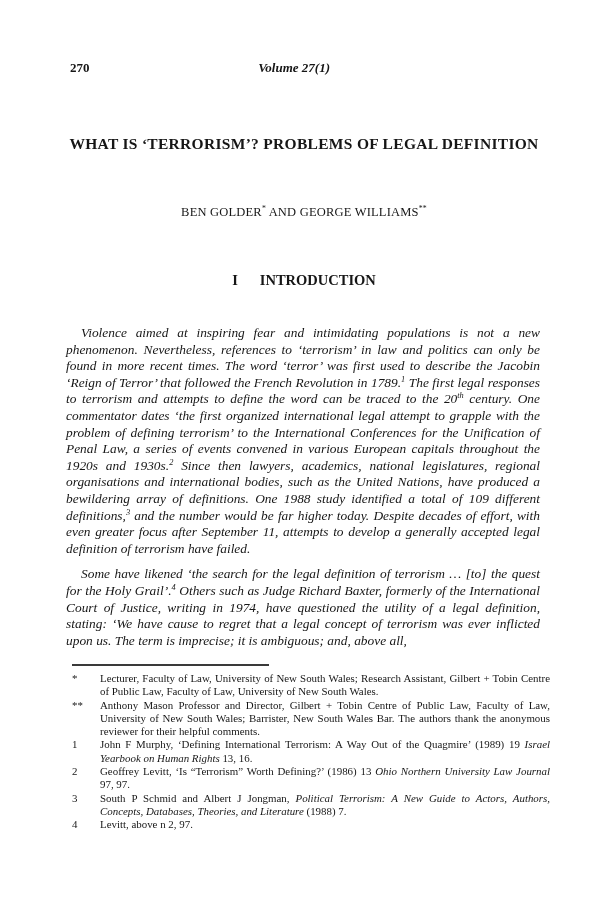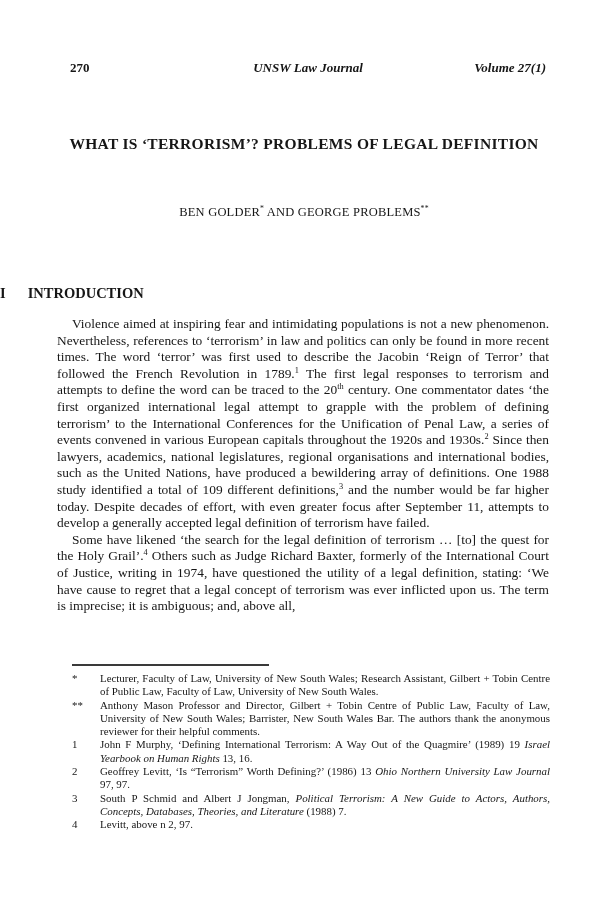--- a/index.html
+++ b/index.html
@@ -17,56 +17,55 @@
   .title{
     position:absolute;top:127px;left:28px;right:28px;margin:8px;
     text-align:center;font-size:15.5px;font-weight:bold;letter-spacing:0.3px;
   }
   .authors{
     position:absolute;top:205px;left:0;width:100%;
     text-align:center;font-size:12.5px;letter-spacing:0.2px;
   }
   sup{font-size:62%;vertical-align:super;line-height:0;}
   .section-heading{
-    position:absolute;top:285px;left:0;width:100%;
-    text-align:left;font-size:14.5px;font-weight:bold;
+    position:absolute;top:272px;left:0;width:100%;
+    text-align:center;font-size:14.5px;font-weight:bold;
   }
   .section-heading .numeral{margin-right:22px;}
   .body-text{
     position:absolute;top:316px;left:57px;width:492px;
     font-size:13.4px;line-height:16.6px;text-align:justify;
   }
-  .para{margin:0;text-indent:15px;}
+  .para{margin:9px;text-indent:15px;font-style:italic;}
   .fn-rule{
     position:absolute;top:664px;left:72px;width:197px;height:0;
     border-top:2px solid #3a3a3a;
   }
   .footnotes{
     position:absolute;top:672px;left:57px;width:493px;
     font-size:10.9px;line-height:13.3px;
   }
   .fn{display:flex;}
   .fn-marker{flex:0 0 43px;padding-left:15px;box-sizing:border-box;}
   .fn-text{flex:1;text-align:justify;}
   .fn-text i{font-style:italic;}
 </style>
 </head>
 <body>
 
 <div class="page">
 
   <div class="header">
     <span class="pagenum">270</span>
-    <span class="journal">UNSW Law Journal</span>
     <span class="volume">Volume 27(1)</span>
   </div>
 
   <h1 class="title">WHAT IS ‘TERRORISM’? PROBLEMS OF LEGAL DEFINITION</h1>
 
-  <div class="authors"><span>BEN GOLDER</span><sup>*</sup><span> AND </span><span>GEORGE PROBLEMS</span><sup>**</sup></div>
+  <div class="authors"><span>BEN GOLDER</span><sup>*</sup><span> AND </span><span>GEORGE WILLIAMS</span><sup>**</sup></div>
 
   <div class="section-heading"><span class="numeral">I</span><span>INTRODUCTION</span></div>
 
   <div class="body-text">
     <p class="para"><span>Violence aimed at inspiring fear and intimidating populations is not a new phenomenon. Nevertheless, references to ‘terrorism’ in law and politics can only be found in more recent times. The word ‘terror’ was first used to describe the Jacobin ‘Reign of Terror’ that followed the French Revolution in 1789.</span><sup>1</sup><span> The first legal responses to terrorism and attempts to define the word can be traced to the 20</span><sup>th</sup><span> century. One commentator dates ‘the first organized international legal attempt to grapple with the problem of defining terrorism’ to the International Conferences for the Unification of Penal Law, a series of events convened in various European capitals throughout the 1920s and 1930s.</span><sup>2</sup><span> Since then lawyers, academics, national legislatures, regional organisations and international bodies, such as the United Nations, have produced a bewildering array of definitions. One 1988 study identified a total of 109 different definitions,</span><sup>3</sup><span> and the number would be far higher today. Despite decades of effort, with even greater focus after September 11, attempts to develop a generally accepted legal definition of terrorism have failed.</span></p>
     <p class="para"><span>Some have likened ‘the search for the legal definition of terrorism … [to] the quest for the Holy Grail’.</span><sup>4</sup><span> Others such as Judge Richard Baxter, formerly of the International Court of Justice, writing in 1974, have questioned the utility of a legal definition, stating: ‘We have cause to regret that a legal concept of terrorism was ever inflicted upon us. The term is imprecise; it is ambiguous; and, above all,</span></p>
   </div>
 
   <div class="fn-rule"></div>
 

